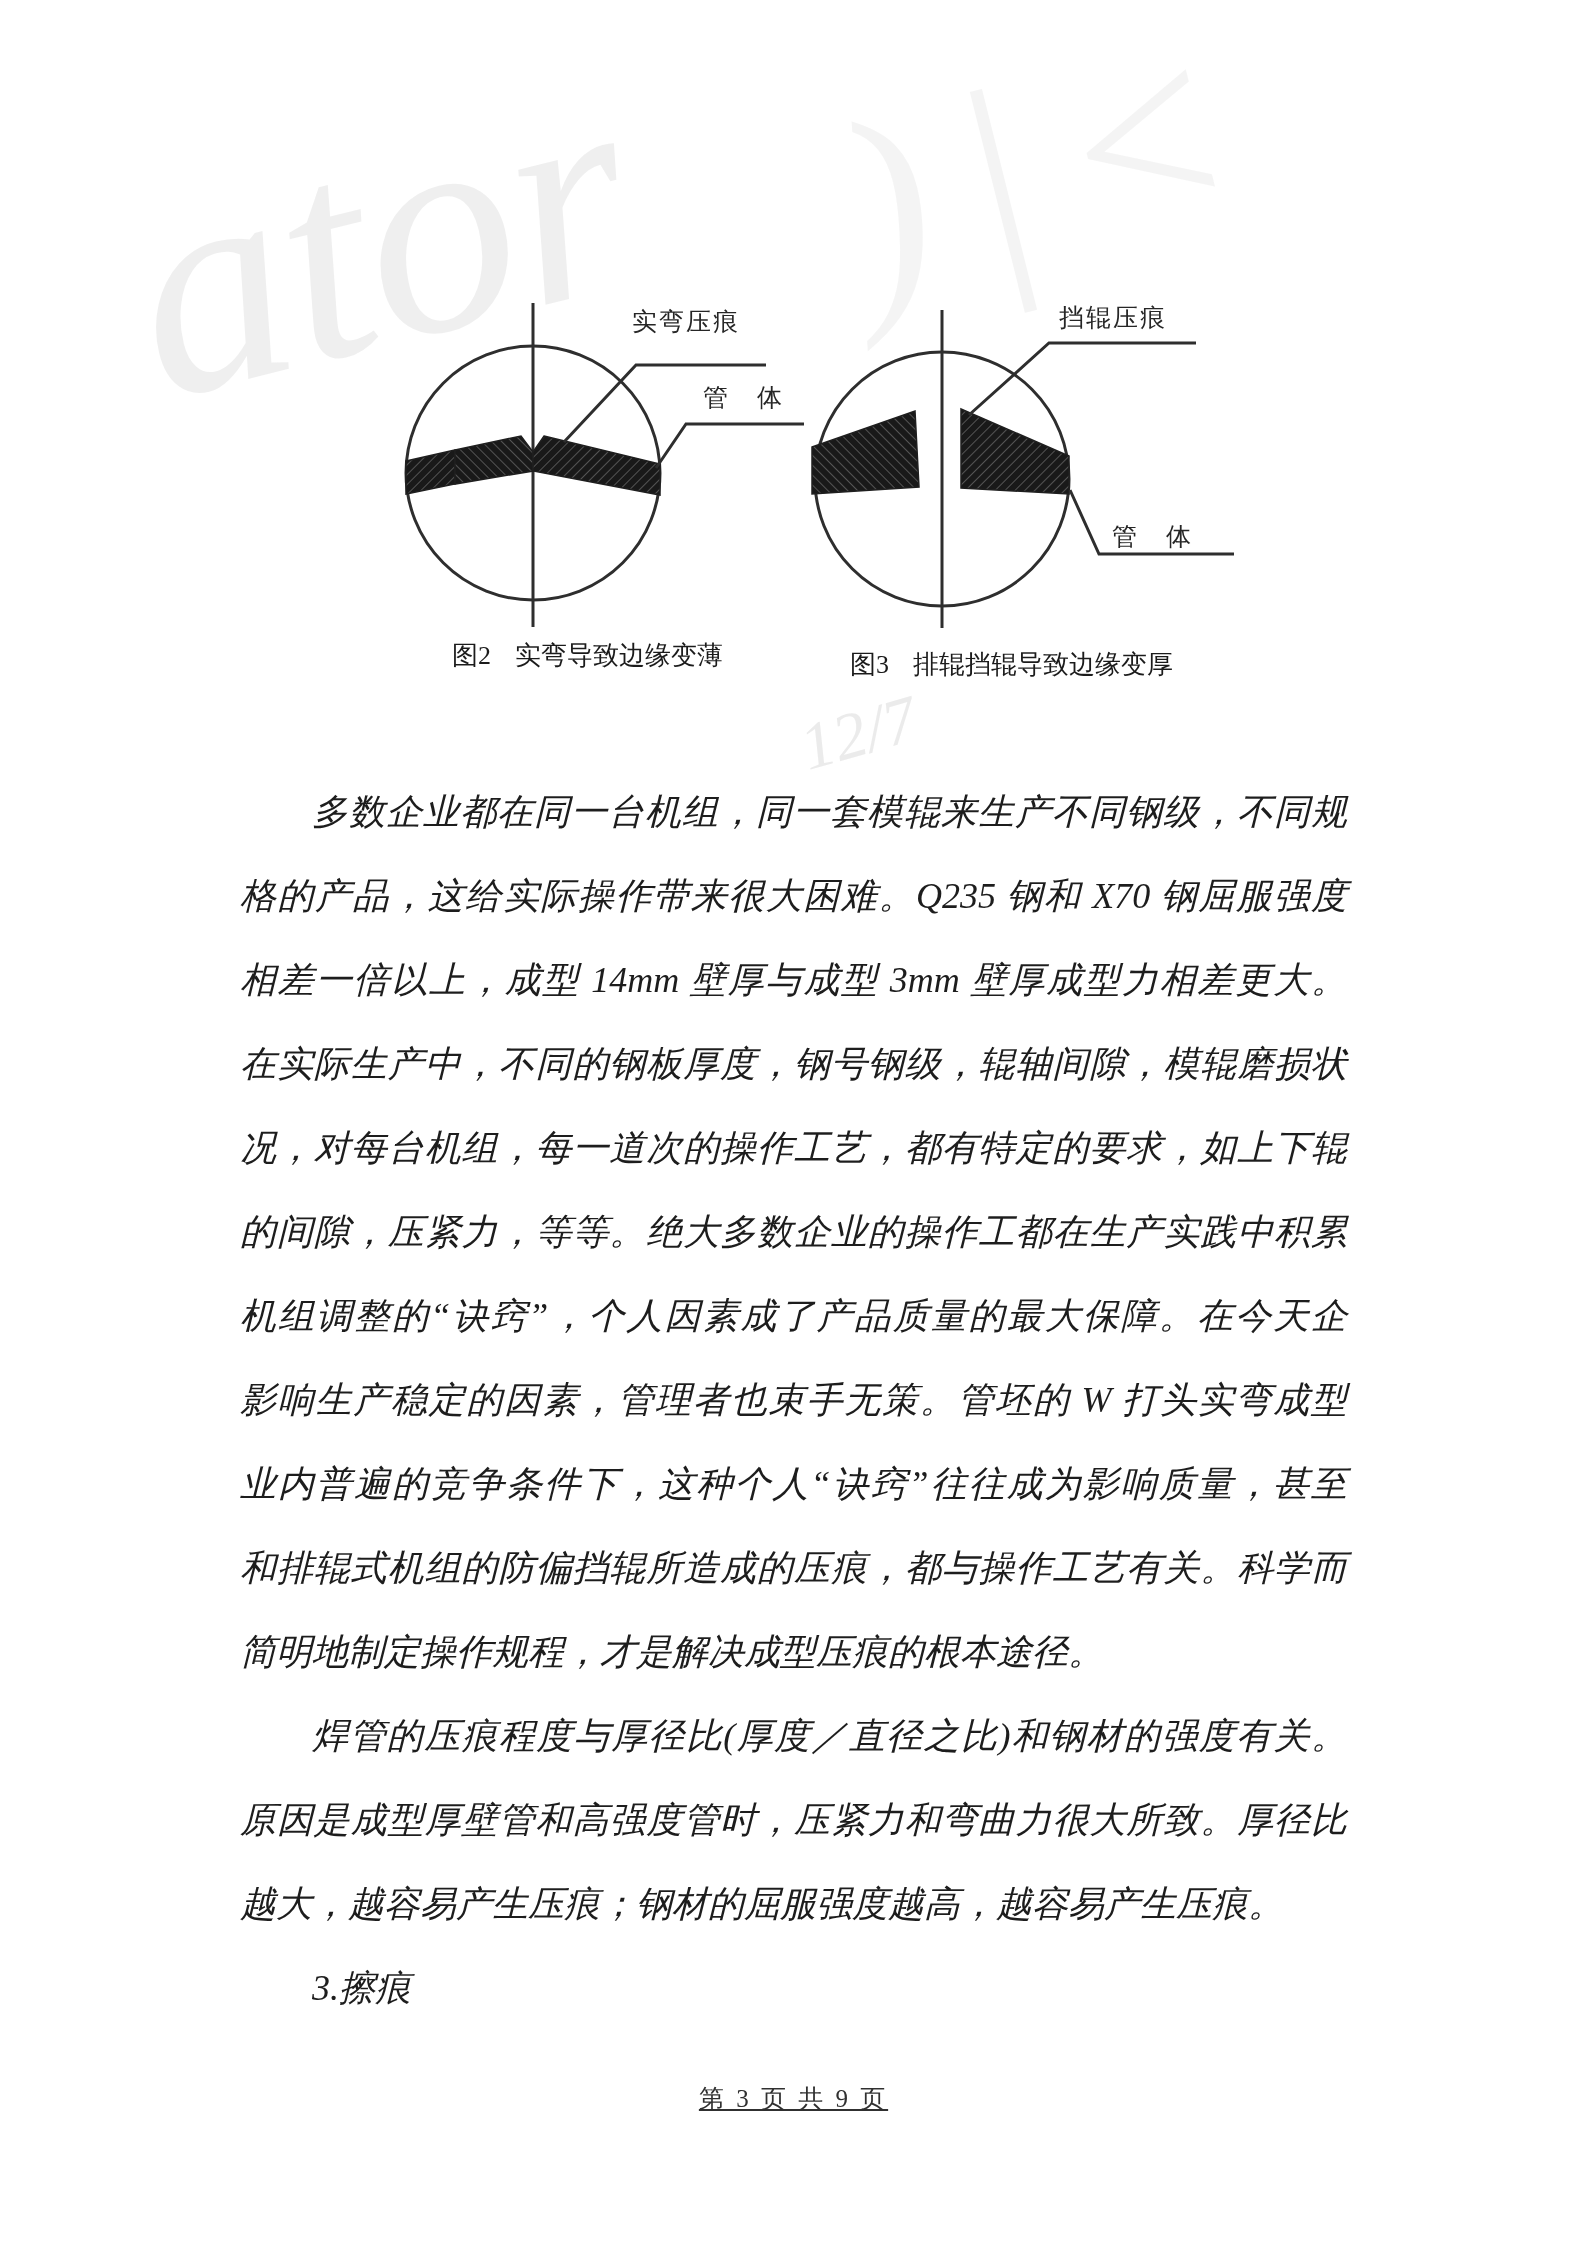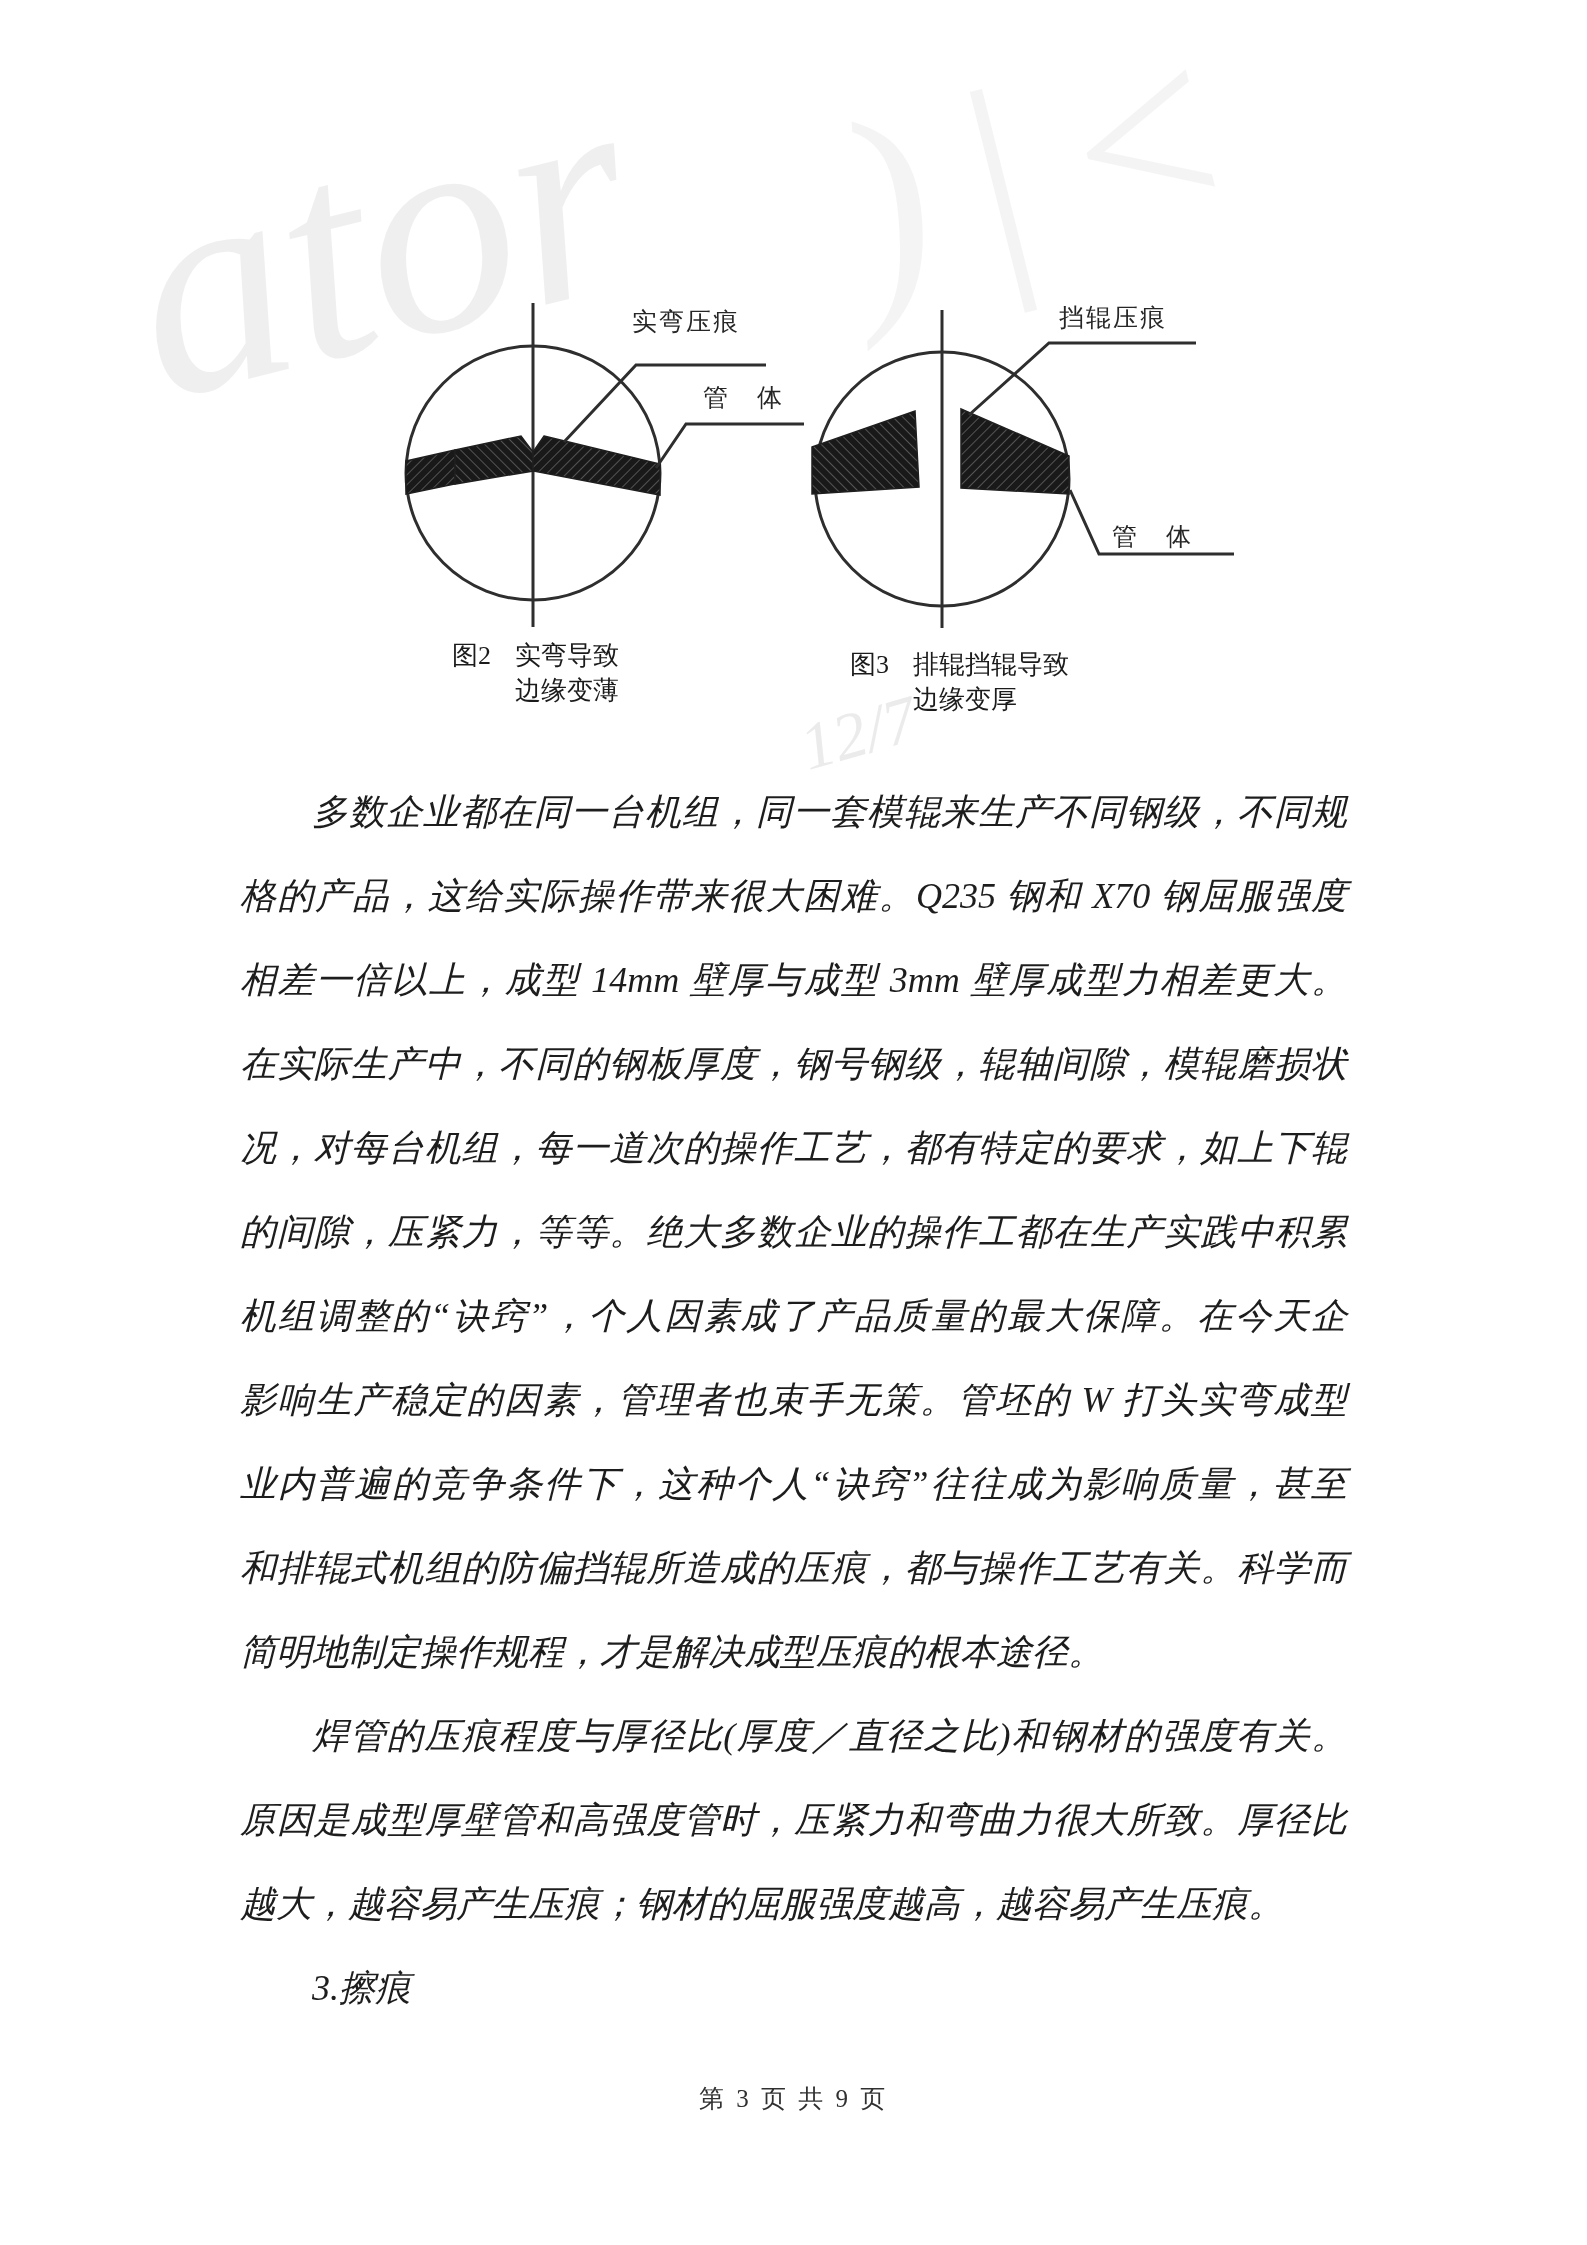--- a/index.html
+++ b/index.html
@@ -27,36 +27,36 @@
   .fig-label{
     position:absolute;
     font-size:25px;color:#262626;
     letter-spacing:2px;white-space:nowrap;
   }
   .caption{
     position:absolute;display:flex;gap:24px;
     font-size:26px;color:#1b1b1b;white-space:nowrap;
   }
   .caption .cap-no{line-height:35px;}
-  .cap-col{display:flex;flex-direction:column;}
+  .cap-col{display:flex;flex-direction:row;}
   .cap-col span{line-height:35px;}
   .body-text{
     position:absolute;left:240px;top:770px;width:1107px;font-style:italic;
   }
   .line{
     height:84px;line-height:84px;
     font-size:36px;color:#1d1d1d;
     text-align:justify;text-justify:inter-character;
     overflow:visible;white-space:normal;
   }
   .line.fill{text-align-last:justify;}
   .line.indent{text-indent:72px;}
   .footer{
     position:absolute;left:0;top:2082px;width:100%;
-    text-align:center;font-size:25px;color:#303030;letter-spacing:3px;
+    text-align:center;font-size:25px;color:#303030;letter-spacing:3px;text-decoration:underline;
   }
 </style>
 </head>
 <body>
 
 <div class="page">
 
   <div class="wm wm1">ator</div>
   <div class="wm wm2">)|&lt;</div>
   <div class="wm wm3">12/7</div>

